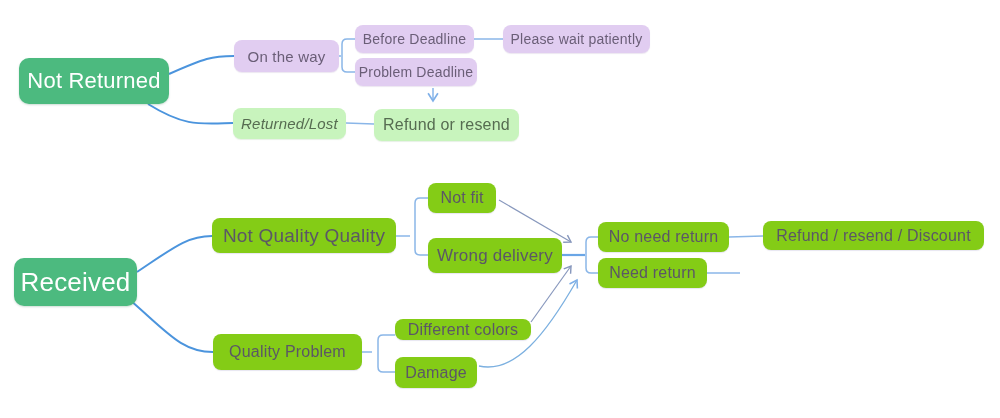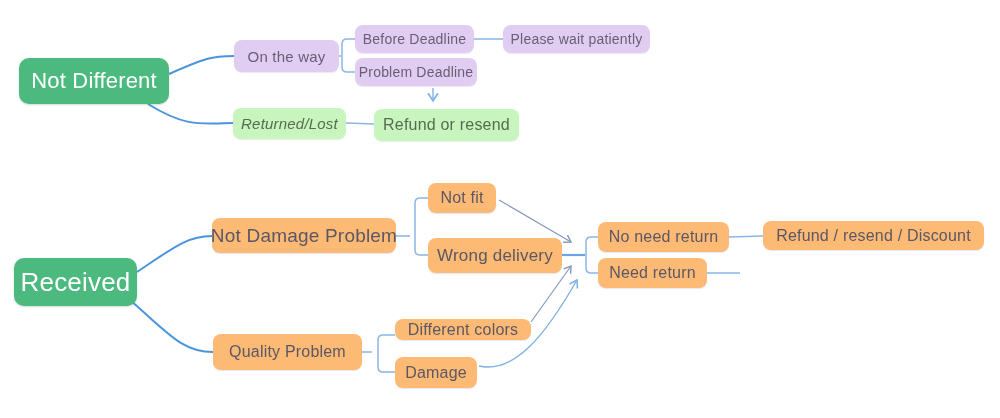--- a/index.html
+++ b/index.html
@@ -8,21 +8,21 @@
     font-family:"Liberation Sans","DejaVu Sans",sans-serif;
   }
   #wires{position:absolute;left:0;top:0;width:1000px;height:418px;}
   .node{
     position:absolute;display:flex;align-items:center;justify-content:center;
     border-radius:8px;white-space:nowrap;color:#5b5766;box-sizing:border-box;
     letter-spacing:.2px;
   }
   .root{background:#4cba7f;color:#ffffff;border-radius:10px;box-shadow:0 1px 2px rgba(60,120,90,.25);}
   .lav{background:#e1cdf1;color:#6a5e77;box-shadow:0 1px 1px rgba(150,120,180,.18);}
-  .peri{background:#fdba74;color:#5b5766;box-shadow:0 1px 1px rgba(120,118,180,.18);}
+  .peri{background:#84cc16;color:#5b5766;box-shadow:0 1px 1px rgba(120,118,180,.18);}
   .lgreen{background:#c8f4bd;color:#566c51;box-shadow:0 1px 1px rgba(120,170,110,.18);}
 
   
   #n-not-received{left:19px;top:58px;width:150px;height:46px;font-size:22px;}
   #n-on-the-way{left:234px;top:40px;width:105px;height:32px;font-size:15px;}
   #n-before-deadline{left:355px;top:25px;width:119px;height:28px;font-size:14px;}
   #n-exceed-deadline{left:355px;top:58px;width:122px;height:28px;font-size:14px;}
   #n-please-wait{left:503px;top:25px;width:147px;height:28px;font-size:14px;}
   #n-returned-lost{left:233px;top:108px;width:113px;height:31px;font-size:15px;font-style:italic;}
   #n-refund-resend{left:374px;top:109px;width:145px;height:32px;font-size:16px;}
@@ -74,30 +74,30 @@
     <path d="M598,237 L591,237 Q586,237 586,242 L586,268 Q586,273 591,273 L598,273" fill="none" stroke="#8ab6e8" stroke-width="1.5"></path>
 
     <path d="M729,237 L763,236" fill="none" stroke="#8ab6e8" stroke-width="1.5"></path>
     <path d="M707,273 L740,273" fill="none" stroke="#8ab6e8" stroke-width="1.5"></path>
 
     <path d="M499,200 L571,242" fill="none" stroke="#8898bd" stroke-width="1.2" marker-end="url(#ah-gray)"></path>
     <path d="M531,322 L571,266" fill="none" stroke="#8898bd" stroke-width="1.2" marker-end="url(#ah-gray)"></path>
     <path d="M479,366 C515,374 546,334 577,280" fill="none" stroke="#7cb0e0" stroke-width="1.3" marker-end="url(#ah-blue)"></path>
   </svg>
 
-  <div class="node root" id="n-not-received">Not Different</div>
+  <div class="node root" id="n-not-received">Not Returned</div>
   <div class="node lav" id="n-on-the-way">On the way</div>
   <div class="node lav" id="n-before-deadline">Before Deadline</div>
   <div class="node lav" id="n-exceed-deadline">Problem Deadline</div>
   <div class="node lav" id="n-please-wait">Please wait patiently</div>
   <div class="node lgreen" id="n-returned-lost">Returned/Lost</div>
   <div class="node lgreen" id="n-refund-resend">Refund or resend</div>
 
   <div class="node root" id="n-received">Received</div>
-  <div class="node peri" id="n-not-quality">Not Damage Problem</div>
+  <div class="node peri" id="n-not-quality">Not Quality Quality</div>
   <div class="node peri" id="n-not-fit">Not fit</div>
   <div class="node peri" id="n-wrong-delivery">Wrong delivery</div>
   <div class="node peri" id="n-quality-problem">Quality Problem</div>
   <div class="node peri" id="n-different-colors">Different colors</div>
   <div class="node peri" id="n-damage">Damage</div>
   <div class="node peri" id="n-no-need-return">No need return</div>
   <div class="node peri" id="n-refund-discount">Refund / resend / Discount</div>
   <div class="node peri" id="n-need-return">Need return</div>
 
 </div>

